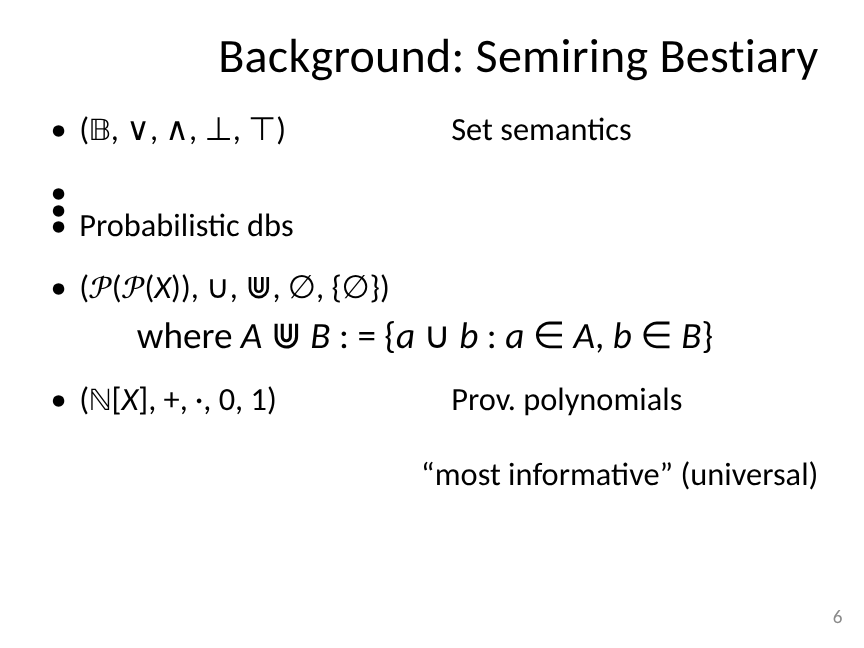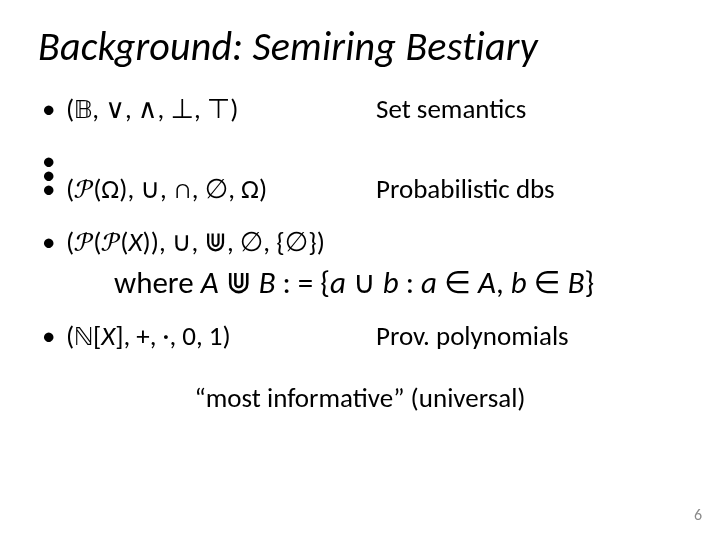--- a/index.html
+++ b/index.html
@@ -15,24 +15,23 @@
   .slide {
     position: relative;
     width: 720px;
     height: 540px;
     box-sizing: border-box;
     padding: 18px 38px 0 38px;
   }
   .title {
     font-size: 40px;
     font-weight: 400;
-    text-align: left;
+    text-align: right;
     margin: 4px 0 20px 0;
     letter-spacing: 0.2px;
-    font-style: italic;
   }
   ul.bullets {
     list-style: none;
     margin: 0;
     padding: 0;
   }
   ul.bullets > li {
     position: relative;
     padding-left: 28px;
     margin: 0 0 14px 0;
@@ -61,21 +60,21 @@
     font-size: 31px;
   }
   .ital { font-style: italic; }
   .bb {
     font-family: "Cambria Math", "STIX Two Math", serif;
   }
   .scr {
     font-family: "Cambria Math", "STIX Two Math", serif;
   }
   .quote-line {
-    text-align: center;
+    text-align: right;
     font-size: 27px;
     margin-top: 24px;
   }
   .pagenum {
     position: absolute;
     right: 18px;
     bottom: 16px;
     font-size: 16px;
     color: #8a8a8a;
   }
@@ -101,21 +100,20 @@
       </div>
     </li>
 
     <li>
       <div class="row">
       </div>
     </li>
 
     <li>
       <div class="row">
-        <span class="lhs">(<span class="scr">𝒫</span>(Ω), ∪, ∩, ∅, Ω)</span>
         <span class="rhs">Probabilistic dbs</span>
       </div>
     </li>
 
     <li>
       <div class="row">
         <span class="lhs">(<span class="scr">𝒫</span>(<span class="scr">𝒫</span>(<span class="ital">X</span>)), ∪, ⋓, ∅, {∅})</span>
       </div>
       <span class="sub">where <span class="ital">A</span> ⋓ <span class="ital">B</span> : = {<span class="ital">a</span> ∪ <span class="ital">b</span> : <span class="ital">a</span> ∈ <span class="ital">A</span>, <span class="ital">b</span> ∈ <span class="ital">B</span>}</span>
     </li>

